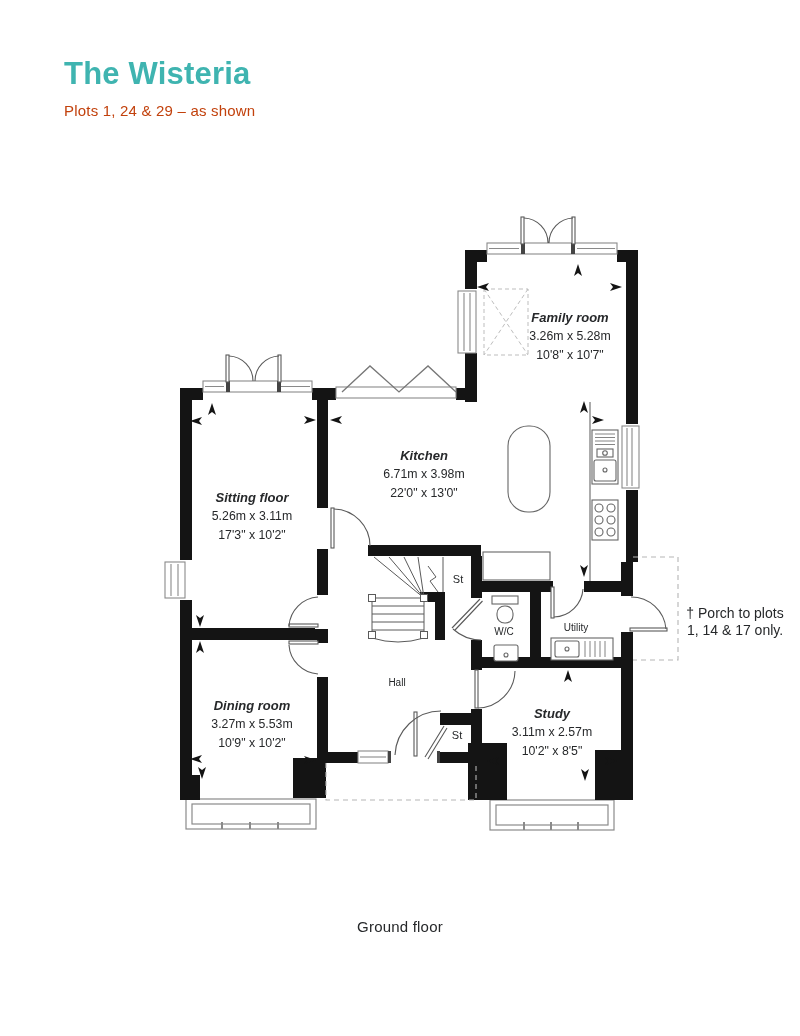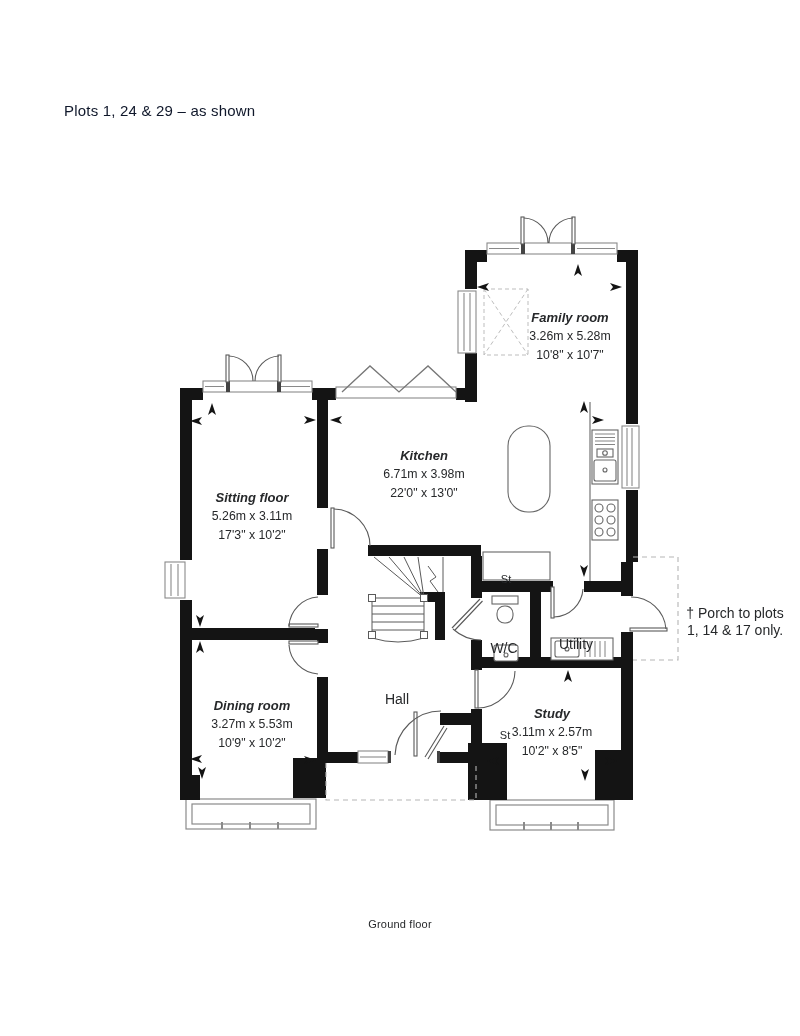--- a/index.html
+++ b/index.html
@@ -1,36 +1,37 @@
 <!DOCTYPE html>
 <html><head>
 <meta charset="utf-8">
 <style>
   html,body{margin:0;padding:0;background:#ffffff;}
   body{width:800px;height:1036px;position:relative;overflow:hidden;
        font-family:"Liberation Sans",sans-serif;color:#26282a;}
   .page{position:absolute;inset:0;background:#fff;}
   .title{position:absolute;left:64px;top:56px;font-size:31px;font-weight:700;
          color:#3fb4b0;letter-spacing:.2px;}
-  .sub{position:absolute;left:64px;font-size:15px;color:#0f172a;letter-spacing:.2px;}
+  .sub{position:absolute;left:64px;font-size:15px;color:#c2410c;letter-spacing:.2px;}
   .sub.s1{top:102px;} .sub.s2{top:131px;}
   svg{position:absolute;left:0;top:0;}
   .room-label{position:absolute;transform:translateX(-50%);text-align:center;white-space:nowrap;}
   .room-label .rname{font-size:13px;font-weight:700;line-height:19px;font-style:italic;}
   .room-label .rdim{font-size:12.3px;line-height:19px;}
-  .small-label{position:absolute;transform:translate(-50%,-50%);font-size:14px;white-space:nowrap;margin-top:17px;}
-  .tiny-label{position:absolute;transform:translate(-50%,-50%);font-size:11px;white-space:nowrap;margin-left:48px;}
+  .small-label{position:absolute;transform:translate(-50%,-50%);font-size:10px;white-space:nowrap;}
+  .tiny-label{position:absolute;transform:translate(-50%,-50%);font-size:11px;white-space:nowrap;}
   .note{position:absolute;transform:translateX(-50%);text-align:center;font-size:14px;line-height:17px;white-space:nowrap;}
-  .caption{position:absolute;left:400px;top:918px;transform:translateX(-50%);font-size:11px;letter-spacing:.2px;}
+  .caption{position:absolute;left:400px;top:918px;transform:translateX(-50%);font-size:15px;letter-spacing:.2px;}
 </style>
 </head>
 <body>
 
 <div class="page">
 
+  <div class="title">The Wisteria</div>
   <div class="sub s1">Plots 1, 24 &amp; 29 – as shown</div>
 
   <svg width="800" height="1036" viewBox="0 0 800 1036">
 
     <g fill="#141414">
       <rect x="465" y="250" width="173" height="12"></rect>
       <rect x="465" y="250" width="12" height="152"></rect>
       <rect x="626" y="250" width="12" height="312"></rect>
       <rect x="180" y="388" width="152" height="12"></rect>
       <rect x="317" y="388" width="160" height="12"></rect>

